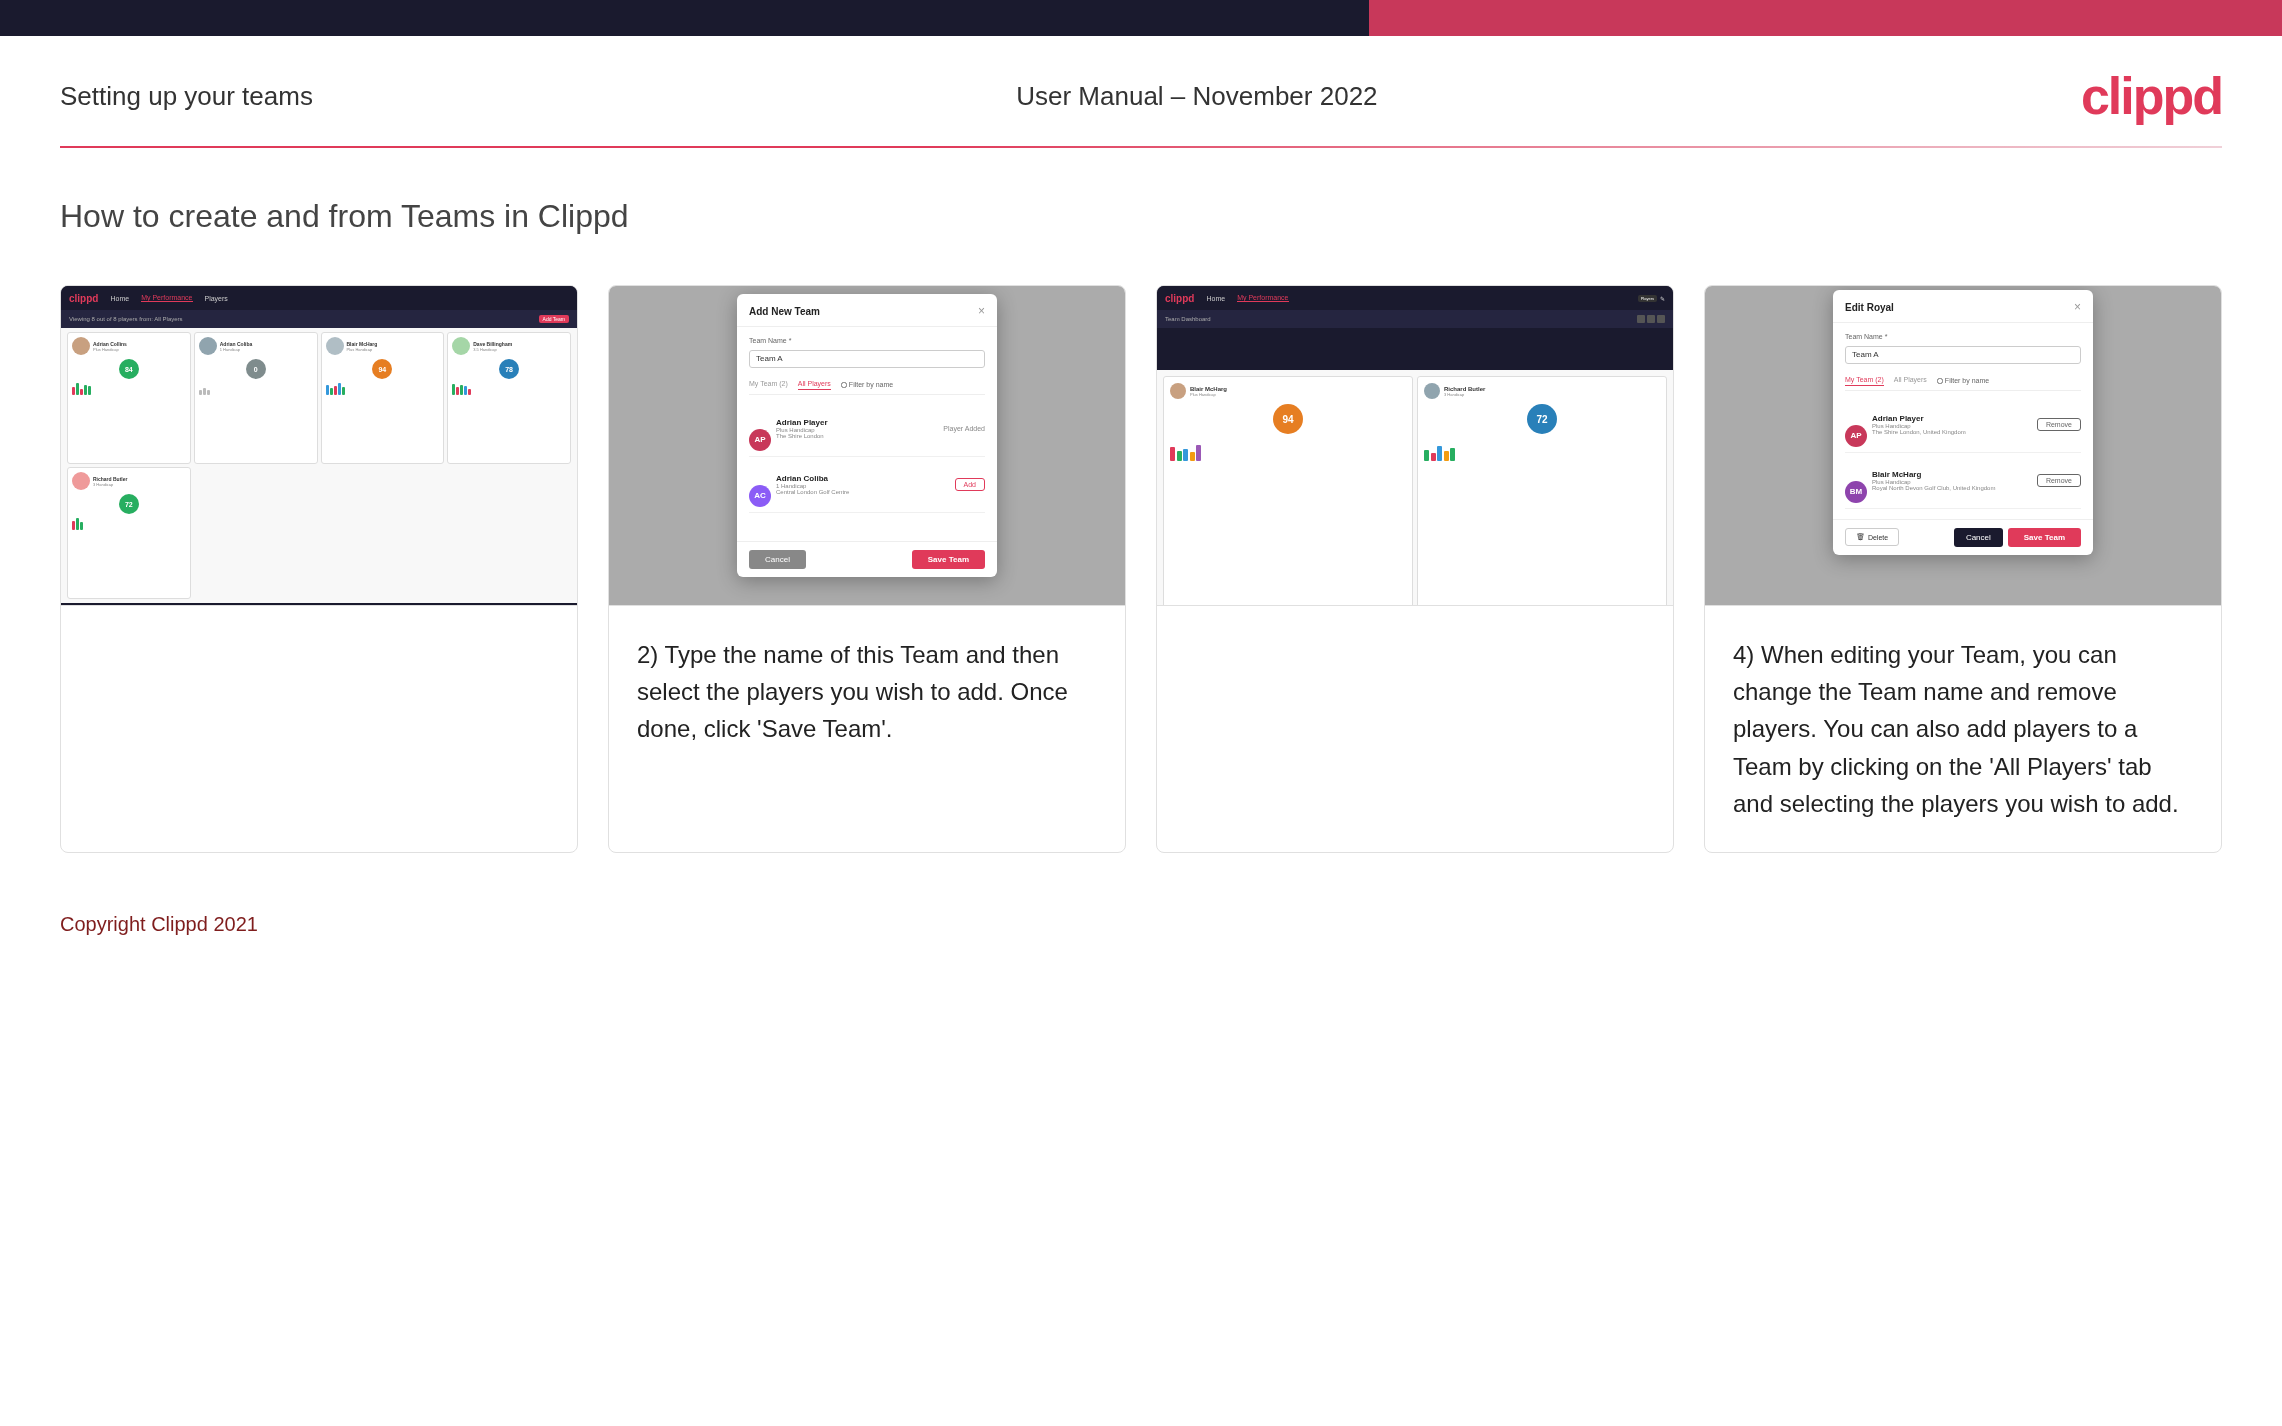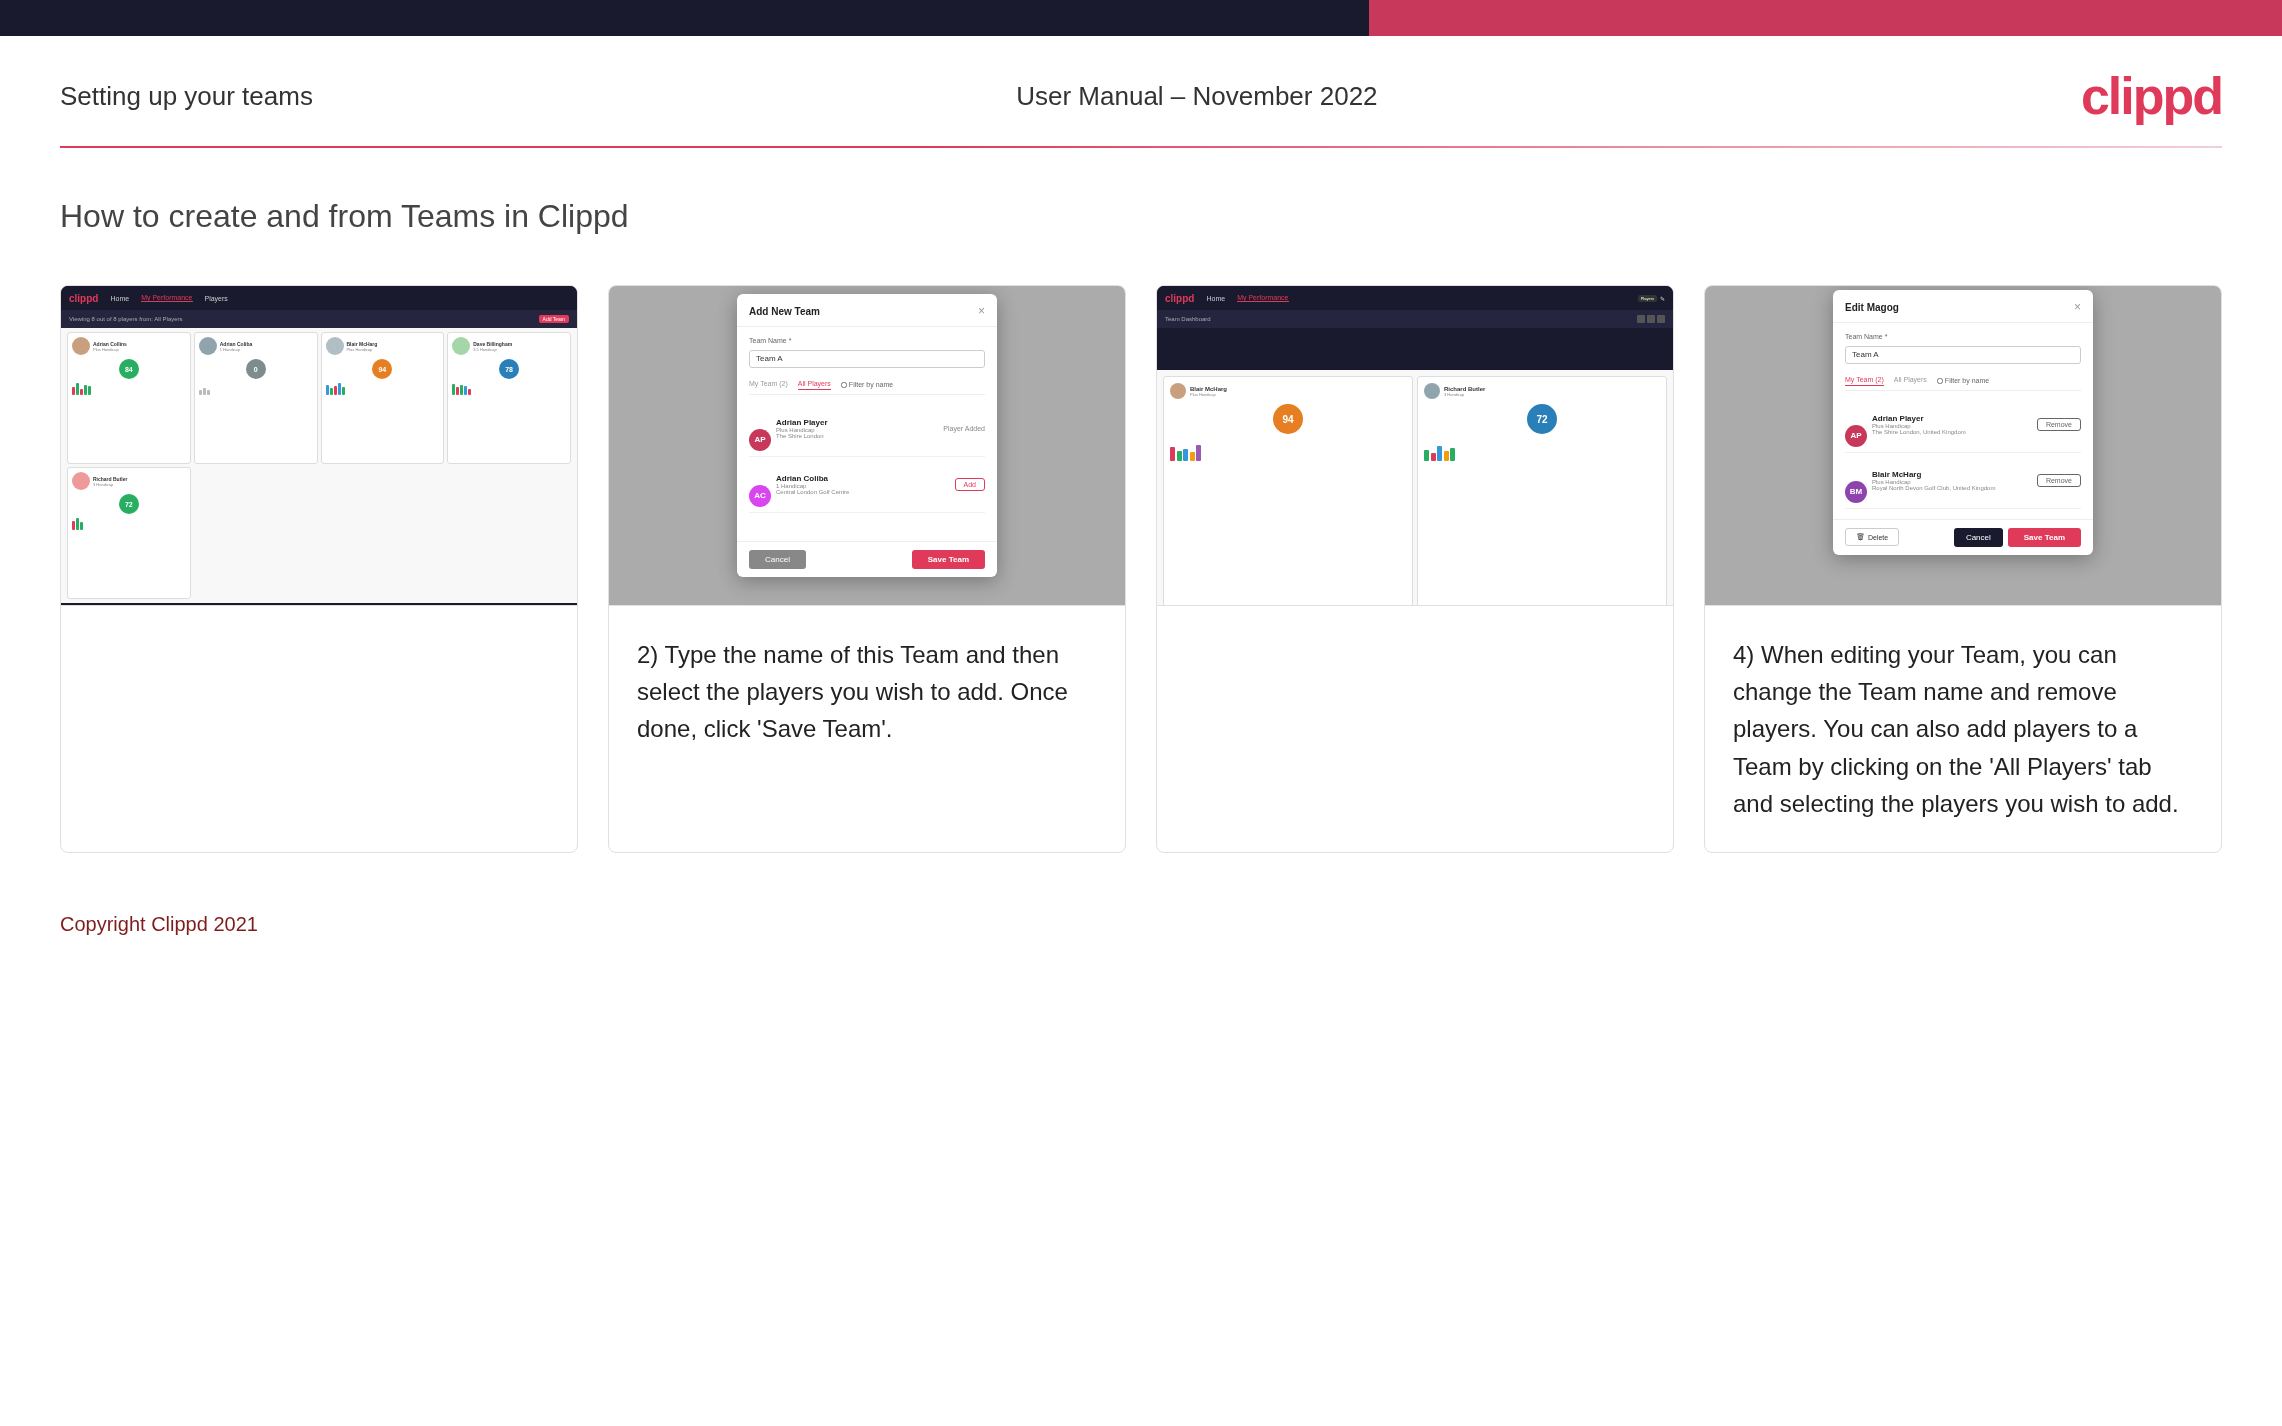--- a/index.html
+++ b/index.html
@@ -630,21 +630,21 @@
                     <div class="name">Adrian Player</div>
                     <div class="club">Plus Handicap</div>
                     <div class="club">The Shire London</div>
                   </div>
                 </div>
                 <span class="player-item-action">Player Added</span>
               </div>
 
               <div class="player-item">
                 <div class="player-item-left">
-                  <div class="player-item-avatar" style="background:#d946ef;text-align:center;">AC</div>
+                  <div class="player-item-avatar" style="background:#8b5cf6;text-align:center;">AC</div>
                   <div class="player-item-info">
                     <div class="name">Adrian Coliba</div>
                     <div class="club">1 Handicap</div>
                     <div class="club">Central London Golf Centre</div>
                   </div>
                 </div>
                 <button class="btn-add-small">Add</button>
               </div>
 
               <div class="player-item">
@@ -743,21 +743,21 @@
         </div>
       </div>
     </div>
   </div>
 
   <div class="card">
     <div class="card-screenshot">
       <div class="ss4">
         <div class="edit-dialog">
           <div class="edit-dialog-header">
-            <span class="dialog-title">Edit Magog</span>
+            <span class="dialog-title">Edit Royal</span>
             <span class="dialog-close">×</span>
           </div>
           <div class="edit-dialog-body">
             <div class="dialog-label">Team Name *</div>
             <input class="dialog-input" type="text" value="Team A" style="">
             <div class="dialog-tabs">
               <span class="dialog-tab active">My Team (2)</span>
               <span class="dialog-tab">All Players</span>
               <span class="dialog-filter">
                 <input type="checkbox" style=""> Filter by name

